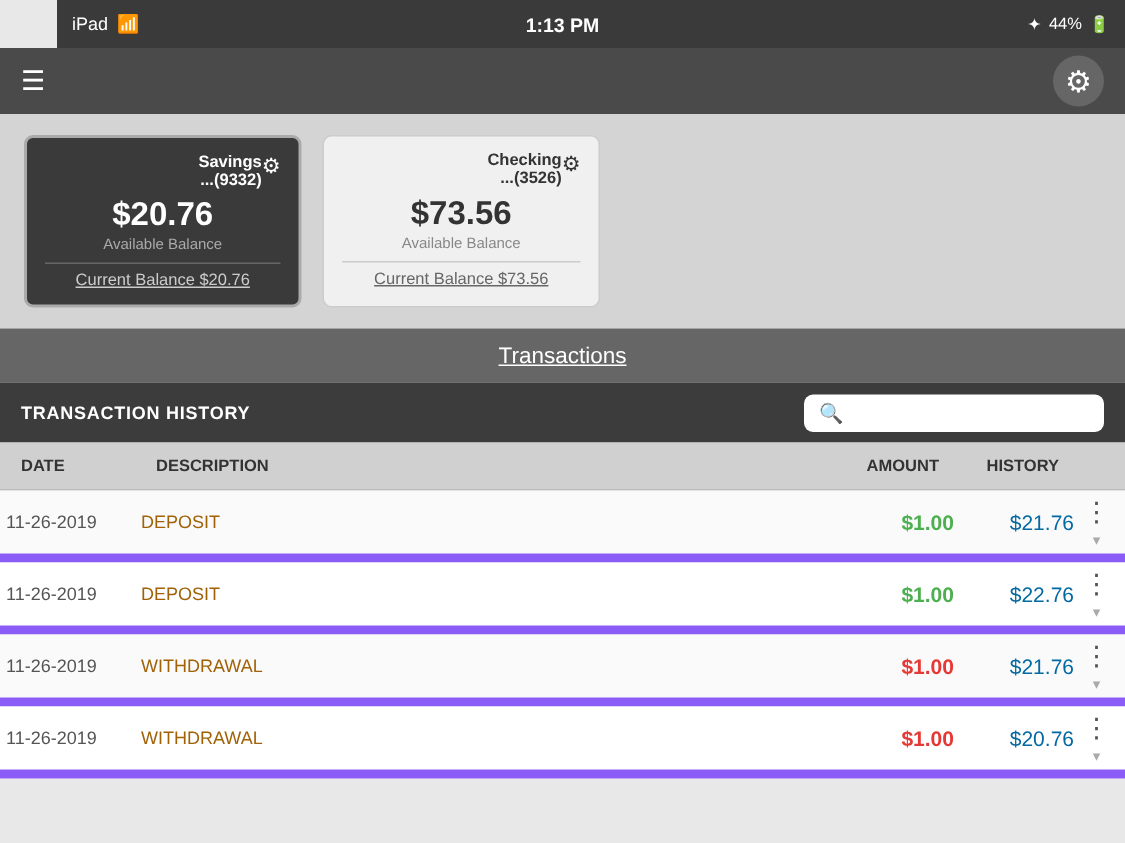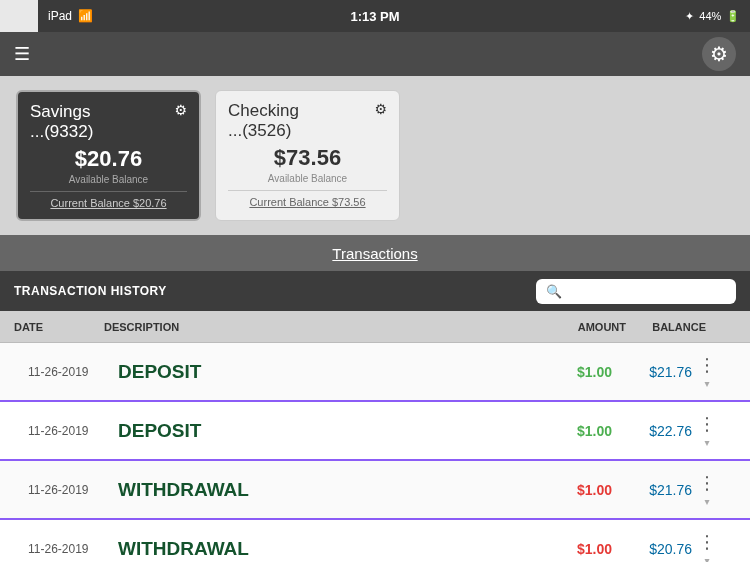--- a/index.html
+++ b/index.html
@@ -58,21 +58,21 @@
       background: #f0f0f0;
       color: #333;
       border: 1px solid #ccc;
     }
     .account-card-header {
       display: flex;
       justify-content: space-between;
       align-items: flex-start;
       margin-bottom: 2px;
     }
-    .account-name { font-size: 17px; text-align: left; flex: 1; }
+    .account-name { font-size: 11px; text-align: right; flex: 1; font-weight: bold; }
     .account-gear { font-size: 14px; cursor: pointer; }
     .account-balance-main { font-size: 22px; font-weight: bold; text-align: center; margin: 4px 0 2px; }
     .account-label { font-size: 10px; text-align: center; color: #aaa; margin-bottom: 6px; }
     .account-card.inactive .account-label { color: #888; }
     .account-current {
       border-top: 1px solid #666;
       padding-top: 5px;
       font-size: 11px;
       text-align: center;
       color: #ccc;
@@ -135,28 +135,28 @@
     .col-desc { flex: 1; font-size: 11px; font-weight: 700; color: #333; }
     .col-amount { width: 80px; font-size: 11px; font-weight: 700; color: #333; text-align: right; }
     .col-balance { width: 80px; font-size: 11px; font-weight: 700; color: #333; text-align: right; }
     .col-actions { width: 30px; }
 
     
     .transaction-row {
       background: white;
       display: flex;
       align-items: center;
-      padding: 0 28px;
-      height: 59px;
-      border-bottom: 2px solid #8b5cf6;
+      padding: 0 4px;
+      height: 48px;
+      border-bottom: 6px solid #8b5cf6;
       position: relative;
     }
     .transaction-row:nth-child(odd) { background: #fafafa; }
     .tx-date { width: 90px; font-size: 12px; color: #555; }
-    .tx-desc { flex: 1; font-size: 19px; font-weight: 700; color: #14532d; }
+    .tx-desc { flex: 1; font-size: 12px; font-weight: 400; color: #a16207; }
     .tx-amount { width: 80px; font-size: 14px; font-weight: 600; text-align: right; }
     .tx-amount.positive { color: #4caf50; }
     .tx-amount.negative { color: #e53935; }
     .tx-balance { width: 80px; font-size: 14px; color: #0369a1; text-align: right; }
     .tx-actions { width: 30px; display: flex; flex-direction: column; align-items: center; gap: 2px; }
     .dots-icon { font-size: 18px; color: #555; cursor: pointer; }
     .chevron-down { font-size: 10px; color: #aaa; }
   </style>
 </head>
 <body>
@@ -215,21 +215,21 @@
     <span class="th-label">TRANSACTION HISTORY</span>
     <div class="search-box">
       <span class="search-icon-inner">🔍</span>
     </div>
   </div>
 
   <div class="column-headers">
     <div class="col-date">DATE</div>
     <div class="col-desc">DESCRIPTION</div>
     <div class="col-amount">AMOUNT</div>
-    <div class="col-balance">BALANCE</div>
+    <div class="col-balance">HISTORY</div>
     <div class="col-actions"></div>
   </div>
 
   <div id="transaction-list">
   <div class="transaction-row">
     <div class="tx-date">11-26-2019</div>
     <div class="tx-desc">DEPOSIT</div>
     <div class="tx-amount positive">$1.00</div>
     <div class="tx-balance">$21.76</div>
     <div class="tx-actions">

